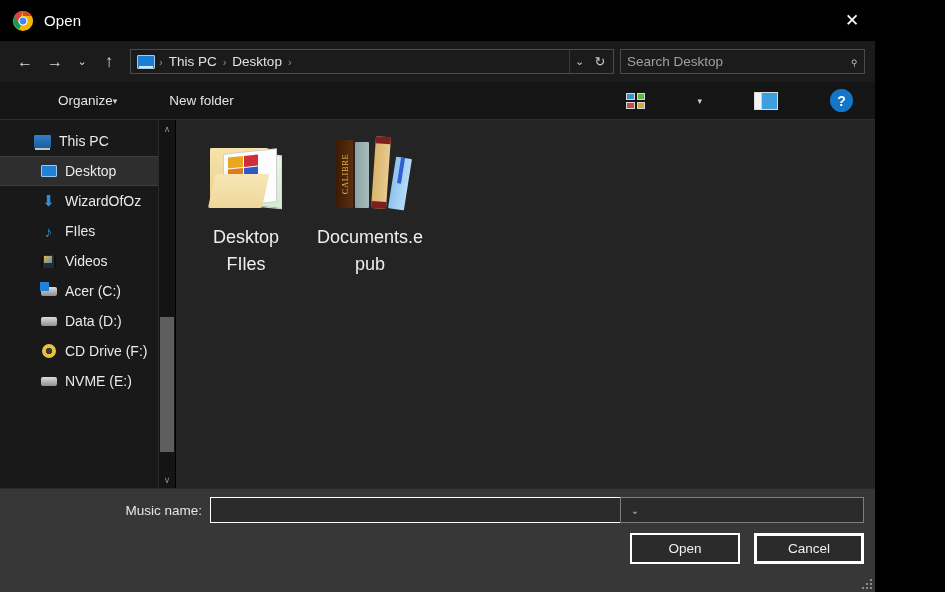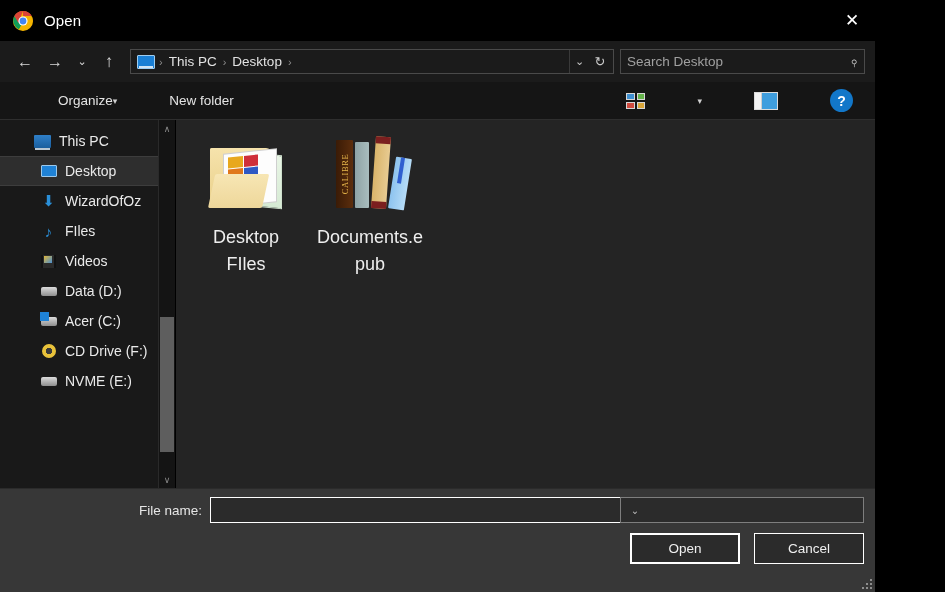--- a/index.html
+++ b/index.html
@@ -316,21 +316,21 @@
   .ft-select .cv { width: 16px; color: #bdbdbd; font-size: 10px; text-align: center; flex: 0 0 16px; }
 
   .btn-row { position: absolute; right: 11px; top: 44px; display: flex; gap: 14px; }
   .btn {
     width: 110px; height: 31px;
     display: flex; align-items: center; justify-content: center;
     color: #f0f0f0; font-size: 13.5px;
     background: #2b2b2b;
   }
   .btn.default { border: 2px solid #ffffff; }
-  .btn.normal { border: 1px solid #ffffff; }
+  .btn.normal { border: 3px solid #ffffff; }
 
   .grip { position: absolute; right: 3px; bottom: 3px; width: 12px; height: 12px; }
   .grip i {
     position: absolute; width: 2px; height: 2px; background: #8e8e8e;
   }
 </style>
 </head>
 <body>
 
 <div class="dialog">
@@ -439,30 +439,30 @@
 
       <div class="side-item indent">
         <span class="side-ico">
             <span class="ico-vid"></span>
           </span>
         <span>Videos</span>
       </div>
 
       <div class="side-item indent">
         <span class="side-ico">
+            <span class="ico-drive win"></span>
+          </span>
+        <span>Acer (C:)</span>
+      </div>
+
+      <div class="side-item indent">
+        <span class="side-ico">
             <span class="ico-drive"></span>
           </span>
         <span>Data (D:)</span>
-      </div>
-
-      <div class="side-item indent">
-        <span class="side-ico">
-            <span class="ico-drive win"></span>
-          </span>
-        <span>Acer (C:)</span>
       </div>
 
       <div class="side-item indent">
         <span class="side-ico">
             <span class="ico-cd"></span>
           </span>
         <span>CD Drive (F:)</span>
       </div>
 
       <div class="side-item indent">
@@ -518,21 +518,21 @@
           </div>
           <div class="file-label">Documents.epub</div>
         </div>
 
       </div>
     </div>
   </div>
 
   <div class="footer">
     <div class="fn-row">
-      <div class="fn-label">File name:</div>
+      <div class="fn-label">Music name:</div>
       <div class="fn-input">
         <input type="text" autofocus="" value="" style="">
         <span class="fn-caret">⌄</span>
       </div>
     </div>
 
     <div class="ft-select">
       <span class="cv">⌄</span>
     </div>
 

